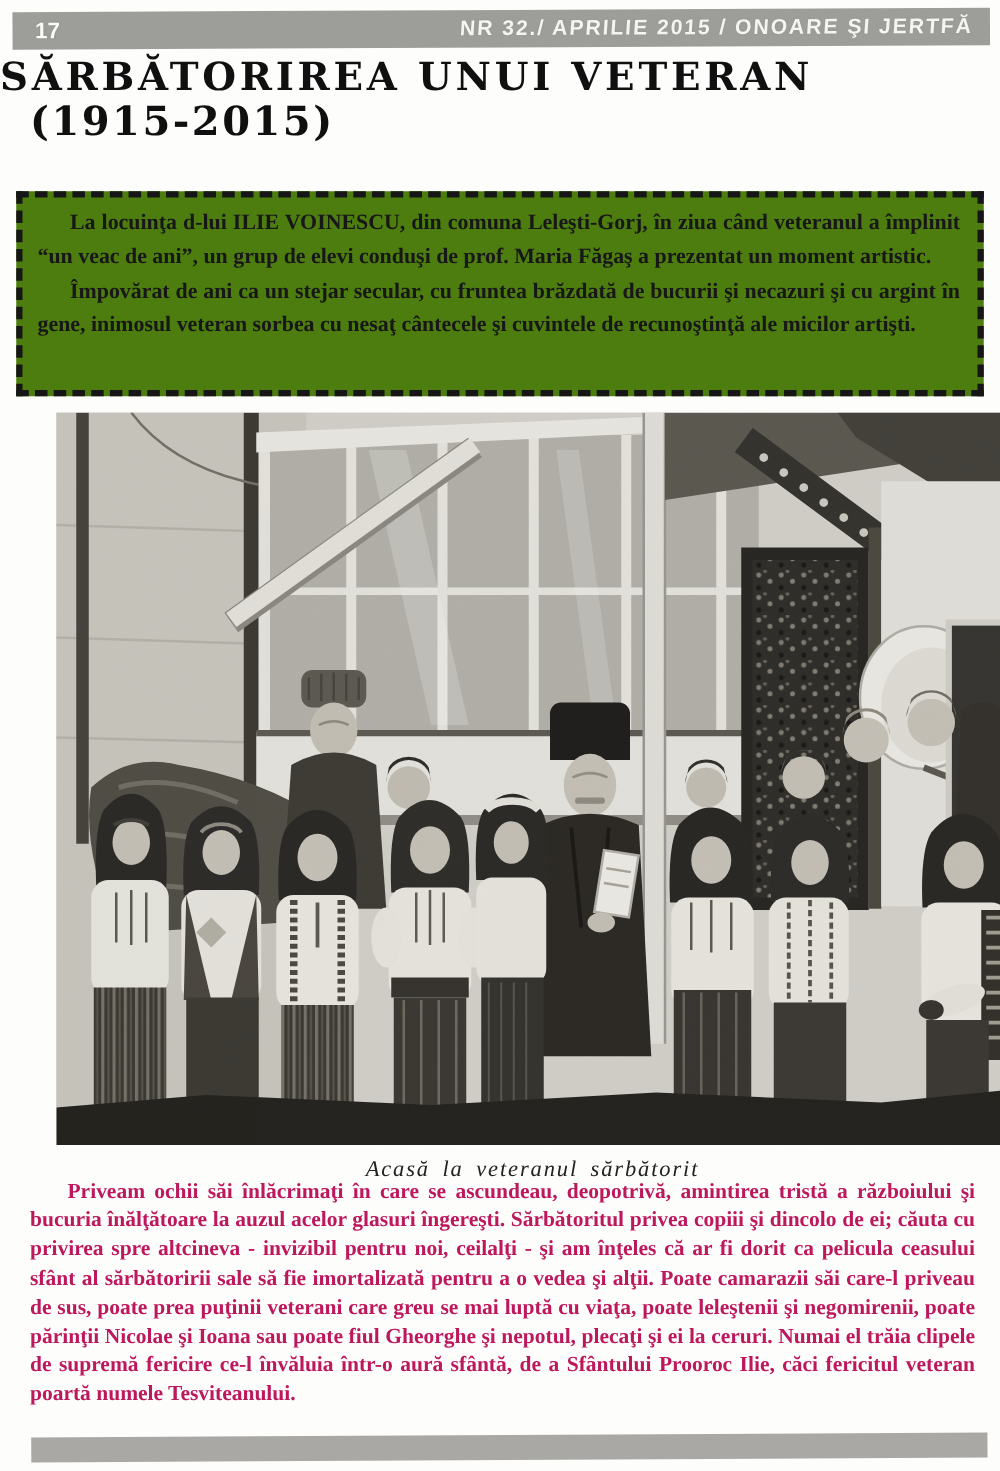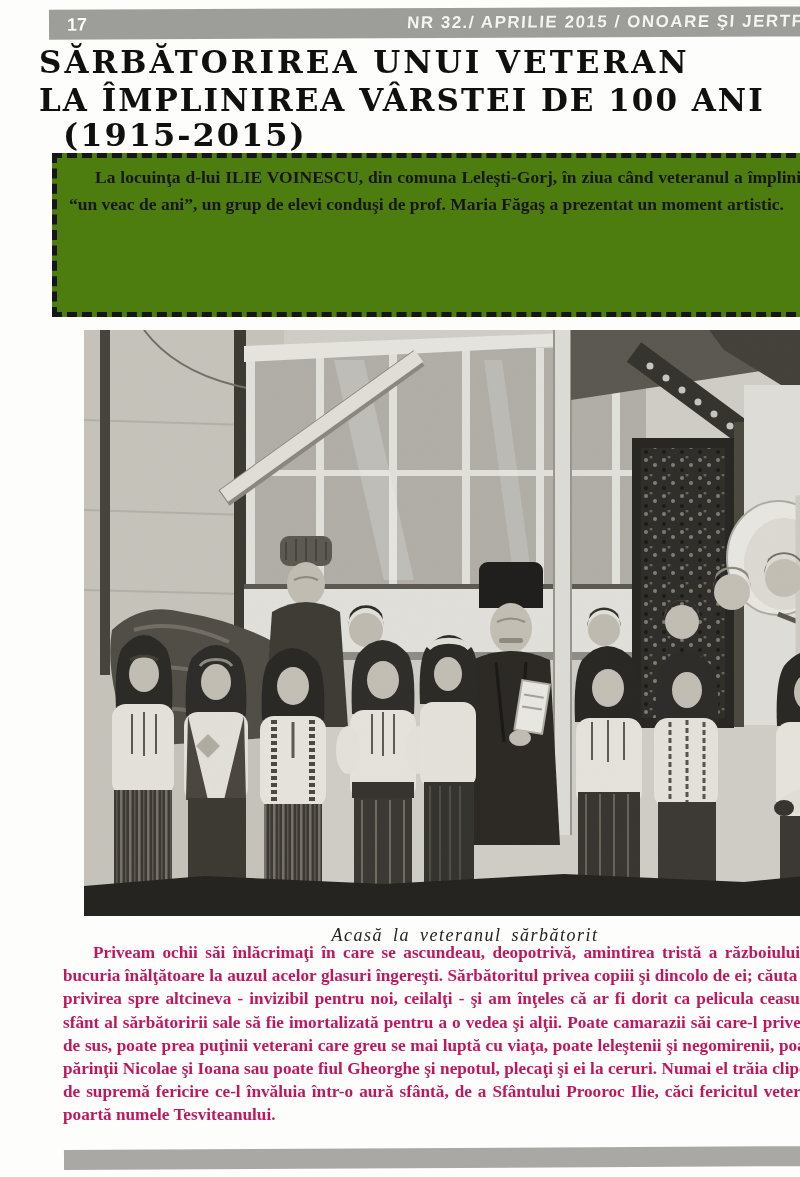--- a/index.html
+++ b/index.html
@@ -2,21 +2,21 @@
 <html><head>
 <meta charset="utf-8">
 <style>
   html,body{margin:0;padding:0;}
   body{
     width:800px;height:1177px;position:relative;
     background:#fdfdfc;
     font-family:"Liberation Serif", serif;
     color:#141414;overflow:hidden;
   }
-  .page{position:absolute;inset:0;margin-left:39px;}
+  .page{position:absolute;inset:0;}
 
   
   .header-bar{
     position:absolute;left:10px;top:8px;width:782px;height:30px;
     background:#9d9d99;
     display:flex;align-items:center;justify-content:space-between;
     box-sizing:border-box;padding:0 14px 0 18px;
     transform:rotate(-0.25deg);
   }
   .header-bar .pagenum{
@@ -83,26 +83,26 @@
 
 <div class="page">
 
   <div class="header-bar">
     <span class="pagenum">17</span>
     <span class="issue">NR 32./ APRILIE 2015 / ONOARE ŞI JERTFĂ</span>
   </div>
 
   <h1 class="title">
     <span class="t1">SĂRBĂTORIREA UNUI VETERAN</span>
-    <span class="t2">LA ÎMPLINIREA VÂRSTEI DE 100 ANI</span>
     <span class="t3">(1915-2015)</span>
   </h1>
 
   <div class="lead-box">
     <p>La locuinţa d-lui ILIE VOINESCU, din comuna Leleşti-Gorj, în ziua când veteranul a împlinit “un veac de ani”, un grup de elevi conduşi de prof. Maria Făgaş a prezentat un moment artistic.</p>
+    <p>Împovărat de ani ca un stejar secular, cu fruntea brăzdată de bucurii şi necazuri şi cu argint în gene, inimosul veteran sorbea cu nesaţ cântecele şi cuvintele de recunoştinţă ale micilor artişti.</p>
   </div>
 
   <figure class="photo-figure">
     <div class="photo">
 
       <svg width="762" height="586" viewBox="0 0 762 586" xmlns="http://www.w3.org/2000/svg">
         <defs>
           <pattern id="lattice" width="18" height="18" patternUnits="userSpaceOnUse">
             <rect width="18" height="18" fill="#262420"></rect>
             <circle cx="4" cy="4" r="2" fill="#948f83" opacity="0.8"></circle>

